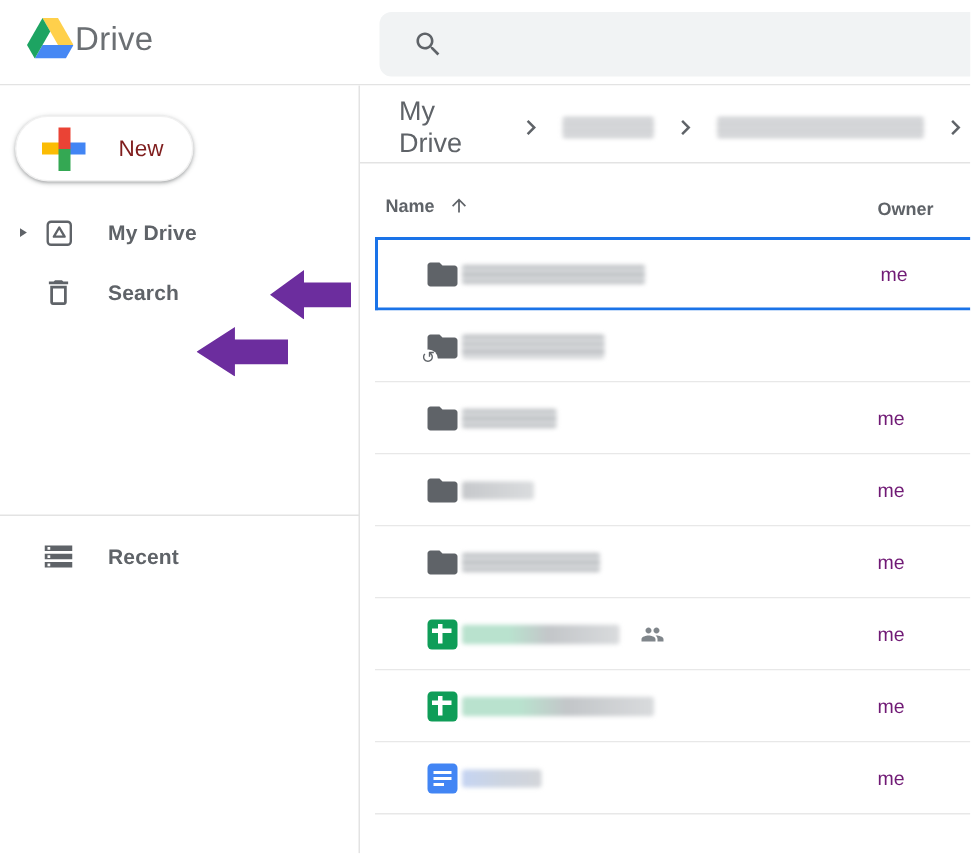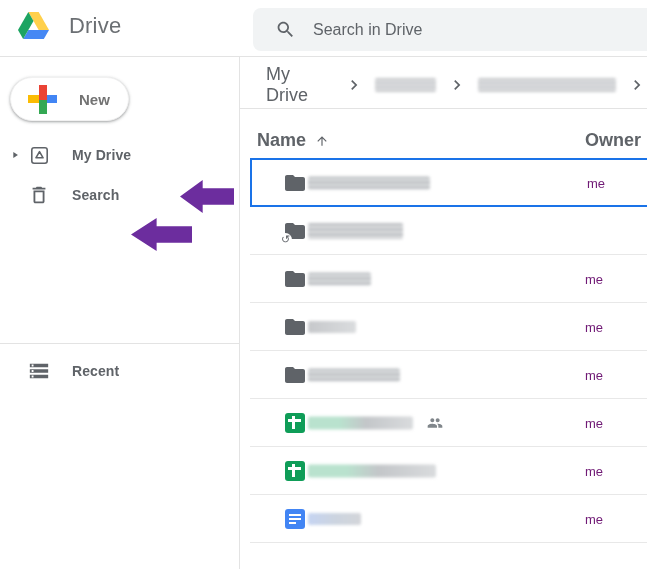--- a/index.html
+++ b/index.html
@@ -2,59 +2,59 @@
 <html><head>
 <meta charset="utf-8">
 <style>
   html,body{margin:0;padding:0;background:#fff;}
   .app{position:relative;width:647px;height:569px;overflow:hidden;background:#fff;
        font-family:"Liberation Sans",sans-serif;color:#5f6368;}
 
   
   .header{position:absolute;left:0;top:0;width:647px;height:57px;background:#fff;
           border-bottom:1px solid #e3e3e3;box-sizing:border-box;}
-  .logo-link{position:absolute;left:18px;top:12px;display:flex;align-items:center;gap:20px;cursor:pointer;}
+  .logo-link{position:absolute;left:18px;top:12px;display:flex;align-items:center;gap:1px;cursor:pointer;}
   .app-name{font-size:22px;color:#6b6f73;letter-spacing:.2px;}
   .searchbar{position:absolute;left:253px;top:8px;width:420px;height:43px;background:#f1f3f4;
              border-radius:8px;display:flex;align-items:center;padding-left:22px;box-sizing:border-box;gap:15px;}
   .search-input{border:none;background:transparent;outline:none;font-size:16px;
                 font-family:"Liberation Sans",sans-serif;color:#3c4043;width:300px;}
   .search-input::placeholder{color:#5f6368;opacity:1;}
 
   
   .sidebar{position:absolute;left:0;top:57px;width:240px;height:512px;background:#fff;
            border-right:1px solid #e3e3e3;box-sizing:border-box;}
   .new-btn{position:absolute;left:10px;top:20px;width:119px;height:44px;border-radius:22px;background:#fff;
            border:1px solid #f1f1f1;box-shadow:0 1px 2px rgba(60,64,67,.30),0 1px 3px 1px rgba(60,64,67,.15);
            display:flex;align-items:center;gap:22px;padding-left:17px;box-sizing:border-box;cursor:pointer;}
   .plus{position:relative;width:29px;height:29px;flex:0 0 29px;}
   .plus .h{position:absolute;left:0;top:10.5px;width:29px;height:8px;}
   .plus .v{position:absolute;left:10.5px;top:0;width:8px;height:29px;}
-  .new-label{font-size:15px;font-weight:bold;color:#737373;}
+  .new-label{font-size:15px;font-weight:normal;color:#7f1d1d;}
   .nav{position:absolute;left:0;top:78px;width:240px;}
   .nav-item{height:40px;display:flex;align-items:center;padding-left:10px;cursor:pointer;}
   .caret-slot{width:18px;display:flex;align-items:center;}
   .icon-slot{width:22px;display:flex;align-items:center;justify-content:center;}
   .nav-label{margin-left:22px;font-size:14px;font-weight:bold;color:#5f6368;letter-spacing:.1px;}
   .side-divider{position:absolute;left:0;top:286px;width:240px;height:1px;background:#e3e3e3;}
   .storage-item{position:absolute;left:0;top:294px;width:240px;}
 
   
   .main{position:absolute;left:240px;top:57px;width:407px;height:512px;background:#fff;}
   .breadcrumb{position:absolute;left:26px;top:13px;height:30px;display:flex;align-items:center;gap:11px;}
   .crumb-root{font-size:18px;color:#5f6368;cursor:pointer;}
   .bc-chevron{display:flex;align-items:center;}
   .redacted{filter:blur(1.5px);border-radius:2px;}
   .bseg{height:14px;background:repeating-linear-gradient(180deg,#c5c7ca 0 2px,#e3e4e6 2px 4px);}
   .bseg1{width:64px;}
   .bseg2{width:146px;}
   .bc-divider{position:absolute;left:0;top:51px;width:407px;height:1px;background:#e3e3e3;}
   .cols{position:absolute;left:0;top:70px;width:407px;height:26px;}
   .col-name{position:absolute;left:17px;top:3px;display:flex;align-items:center;gap:9px;cursor:pointer;}
-  .col-label{font-size:18px;font-weight:bold;color:#5f6368;}
+  .col-label{font-size:12px;font-weight:bold;color:#5f6368;}
   .col-owner{position:absolute;left:345px;top:3px;cursor:pointer;}
 
   .rows{position:absolute;left:10px;top:101px;width:397px;}
   .row{position:relative;height:48px;box-sizing:border-box;border-bottom:1px solid #e8e8e8;cursor:pointer;background:#fff;}
   .row.selected{height:49px;border:2px solid #1a73e8;border-right:none;}
   .row-icon{position:absolute;left:33px;top:50%;transform:translateY(-50%);width:24px;height:24px;
             display:flex;align-items:center;justify-content:center;}
   .row.selected .row-icon{left:31px;}
   .sync-badge{position:absolute;left:-4px;bottom:-3px;width:13px;height:13px;border-radius:50%;background:#fff;
               color:#5f6368;font-size:11px;line-height:12px;text-align:center;}
@@ -99,21 +99,20 @@
         </svg>
       </span>
       <span class="app-name">Drive</span>
     </div>
     <div class="searchbar">
       <span style="display:flex;">
         <svg viewBox="0 0 24 24" width="21" height="21" fill="#5f6368">
             <path d="M15.5 14h-.79l-.28-.27C15.41 12.59 16 11.11 16 9.5 16 5.91 13.09 3 9.5 3S3 5.91 3 9.5 5.91 16 9.5 16c1.61 0 3.09-.59 4.23-1.57l.27.28v.79l5 4.99L20.49 19l-4.99-5zm-6 0C7.01 14 5 11.99 5 9.5S7.01 5 9.5 5 14 7.01 14 9.5 11.99 14 9.5 14z"></path>
           </svg>
       </span>
-      <input class="search-input" type="text" placeholder="Search in Drive" style="">
     </div>
   </div>
 
   <div class="sidebar">
     <div class="new-btn">
       <span class="plus">
         <span class="h" style="background: linear-gradient(90deg, rgb(251, 188, 4) 0px, rgb(251, 188, 4) 50%, rgb(66, 133, 244) 50%, rgb(66, 133, 244) 100%);"></span>
           <span class="v" style="background: linear-gradient(rgb(234, 67, 53) 0px, rgb(234, 67, 53) 50%, rgb(52, 168, 83) 50%, rgb(52, 168, 83) 100%);"></span>
       </span>
       <span class="new-label">New</span>

